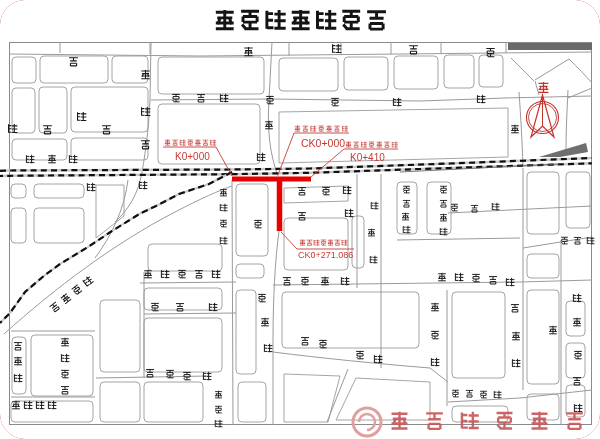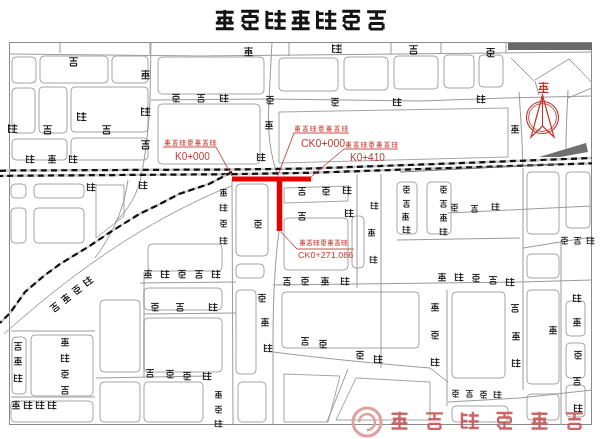--- a/index.html
+++ b/index.html
@@ -1,17 +1,17 @@
 <!DOCTYPE html>
 <html><head>
 <meta charset="utf-8">
 <style>
 html,body{margin:0;padding:0;background:#ffffff;}
 #wrap{position:relative;width:600px;height:439px;background:#b91c1c;overflow:hidden;
-font-family:"Liberation Sans", sans-serif;}
+font-family:"Liberation Sans", sans-serif;border-radius:25px;}
 svg{display:block;}
 </style>
 </head>
 <body>
 <div id="wrap">
 <svg width="600" height="439" viewBox="0 0 600 439">
 <defs>
 <symbol id="k1" viewBox="0 0 10 10">
  <path d="M1.2,1.8 H8.8 M1.8,4.2 H8.2 M1.2,6.4 H8.8 M5,0.8 V8.6 M1.2,8.8 H8.8 M3,4.4 L2,7 M7,4.4 L8,7" fill="none" stroke="currentColor"></path>
 </symbol>

